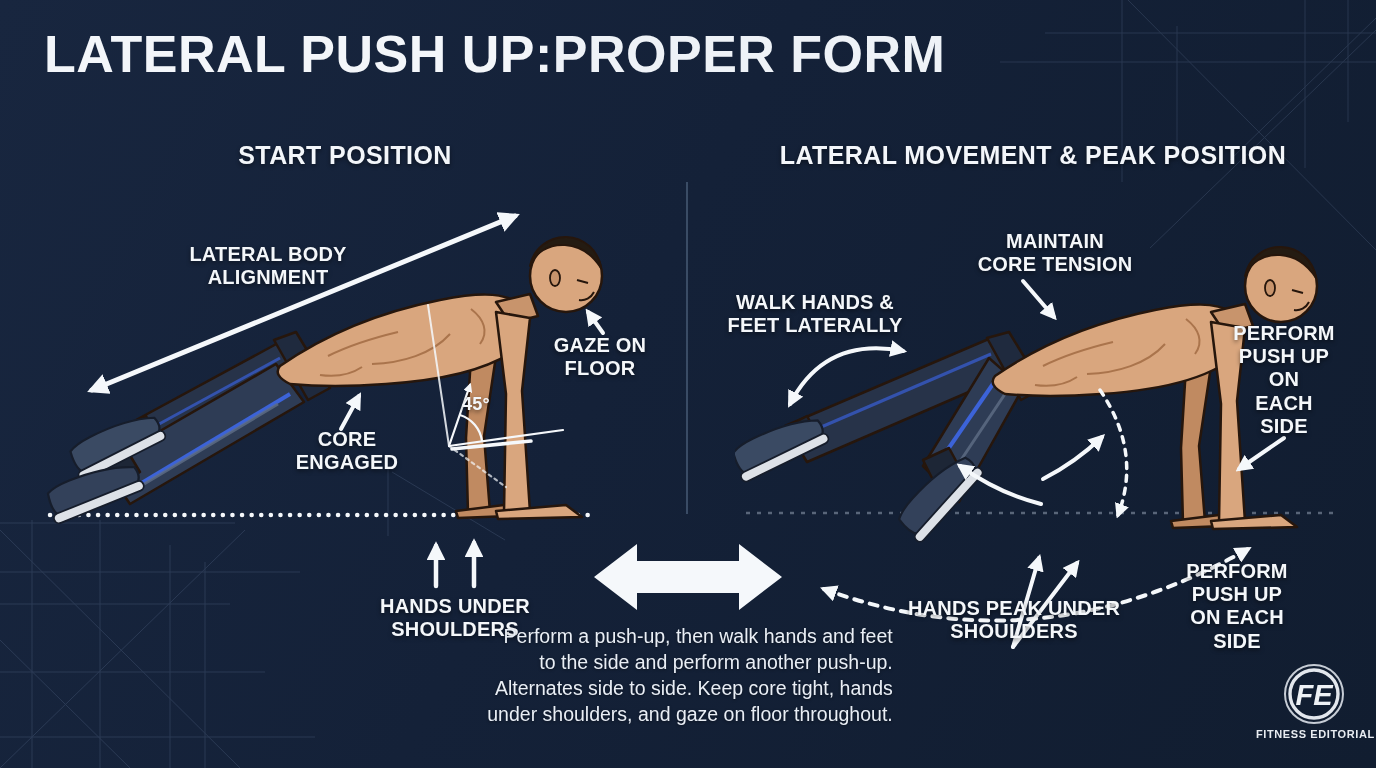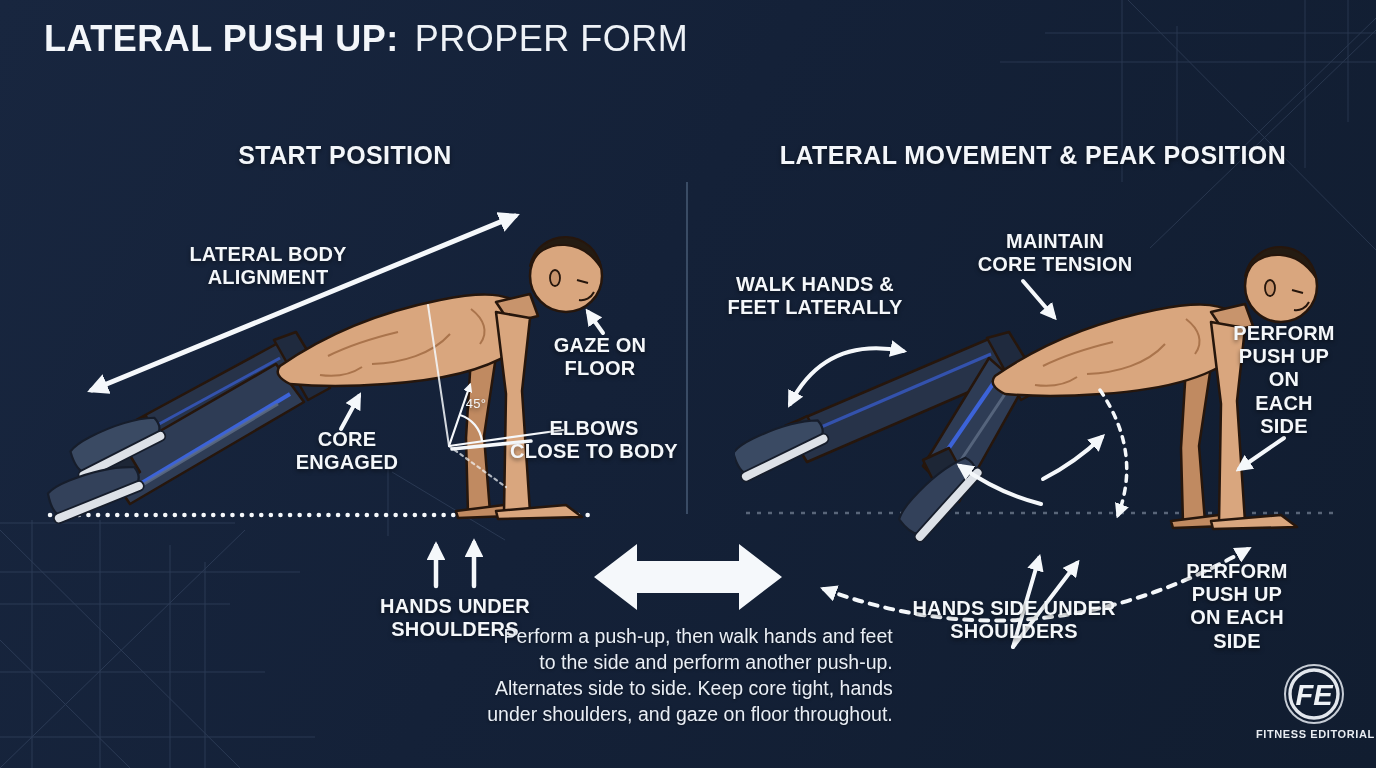--- a/index.html
+++ b/index.html
@@ -2,36 +2,36 @@
 <html><head>
 <meta charset="utf-8">
 <style>
   *{margin:0;padding:0;box-sizing:border-box}
   html,body{width:1376px;height:768px;background:#0e1829;overflow:hidden}
   .stage{position:relative;width:1376px;height:768px;overflow:hidden;
     background:linear-gradient(118deg,#18263f 0%,#142138 45%,#111d30 100%);
     font-family:"Liberation Sans",sans-serif;color:#f3f6fa}
   svg.layer{position:absolute;left:0;top:0;width:1376px;height:768px}
   .fig{position:absolute}
-  .title{position:absolute;left:44px;top:18px;display:flex;gap:16px;
-    font-size:36px;letter-spacing:.5px;white-space:nowrap}
+  .title{position:absolute;left:44px;top:24px;display:flex;
+    font-size:52px;letter-spacing:.5px;white-space:nowrap}
   .t-bold{font-weight:bold}
-  .t-light{font-weight:normal;color:#eef2f7}
+  .t-light{font-weight:bold;color:#eef2f7}
   .panel-heading{position:absolute;top:141px;transform:translateX(-50%);
     font-size:25px;font-weight:bold;letter-spacing:.4px;white-space:nowrap;
     text-shadow:0 2px 4px rgba(0,0,0,.45)}
   .heading-left{left:345px}
   .heading-right{left:1033px}
   .divider{position:absolute;left:686px;top:182px;width:2px;height:332px;
     background:#41546d;opacity:.85}
   .label{position:absolute;transform:translate(-50%,-50%);
     font-weight:bold;font-size:20px;line-height:1.16;text-align:center;
     white-space:pre-line;letter-spacing:.2px;color:#f4f7fa;
     text-shadow:0 2px 4px rgba(0,0,0,.5)}
-  .label.small{font-size:13px;font-weight:normal}
+  .label.small{font-size:18px;font-weight:bold}
   .instructions{position:absolute;left:690px;top:676px;transform:translate(-50%,-50%);
     font-size:19.5px;line-height:1.33;text-align:right;white-space:pre-line;
     color:#e9eef5;text-shadow:0 1px 3px rgba(0,0,0,.4)}
   .logo{position:absolute;left:1256px;top:662px;width:116px;text-align:right}
   .logo-name{font-size:11px;font-weight:bold;letter-spacing:.6px;color:#e8ecf1;
     margin-top:2px;white-space:nowrap}
 </style>
 </head>
 <body>
 
@@ -185,33 +185,31 @@
   <div class="panel-heading heading-right">LATERAL MOVEMENT &amp; PEAK POSITION</div>
   <div class="panel-heading heading-left">START POSITION</div>
 
   <div class="label" style="left:268px;top:266px">LATERAL BODY
 ALIGNMENT</div>
   <div class="label" style="left:600px;top:357px">GAZE ON
 FLOOR</div>
   <div class="label small" style="left:476px;top:404px">45°</div>
   <div class="label" style="left:347px;top:451px">CORE
 ENGAGED</div>
-  <div class="label" style="left:594px;top:440px">ELBOWS
-CLOSE TO BODY</div>
   <div class="label" style="left:455px;top:618px">HANDS UNDER
 SHOULDERS</div>
 
   <div class="label" style="left:1055px;top:253px">MAINTAIN
 CORE TENSION</div>
-  <div class="label" style="left:815px;top:296px">WALK HANDS &amp;
+  <div class="label" style="left:815px;top:314px">WALK HANDS &amp;
 FEET LATERALLY</div>
   <div class="label" style="left:1284px;top:380px">PERFORM
 PUSH UP ON
 EACH SIDE</div>
-  <div class="label" style="left:1014px;top:620px">HANDS SIDE UNDER
+  <div class="label" style="left:1014px;top:620px">HANDS PEAK UNDER
 SHOULDERS</div>
   <div class="label" style="left:1237px;top:606px">PERFORM PUSH UP
 ON EACH SIDE</div>
 
   <div class="instructions">Perform a push-up, then walk hands and feet
 to the side and perform another push-up.
 Alternates side to side. Keep core tight, hands
 under shoulders, and gaze on floor throughout.</div>
 
   <div class="logo">

